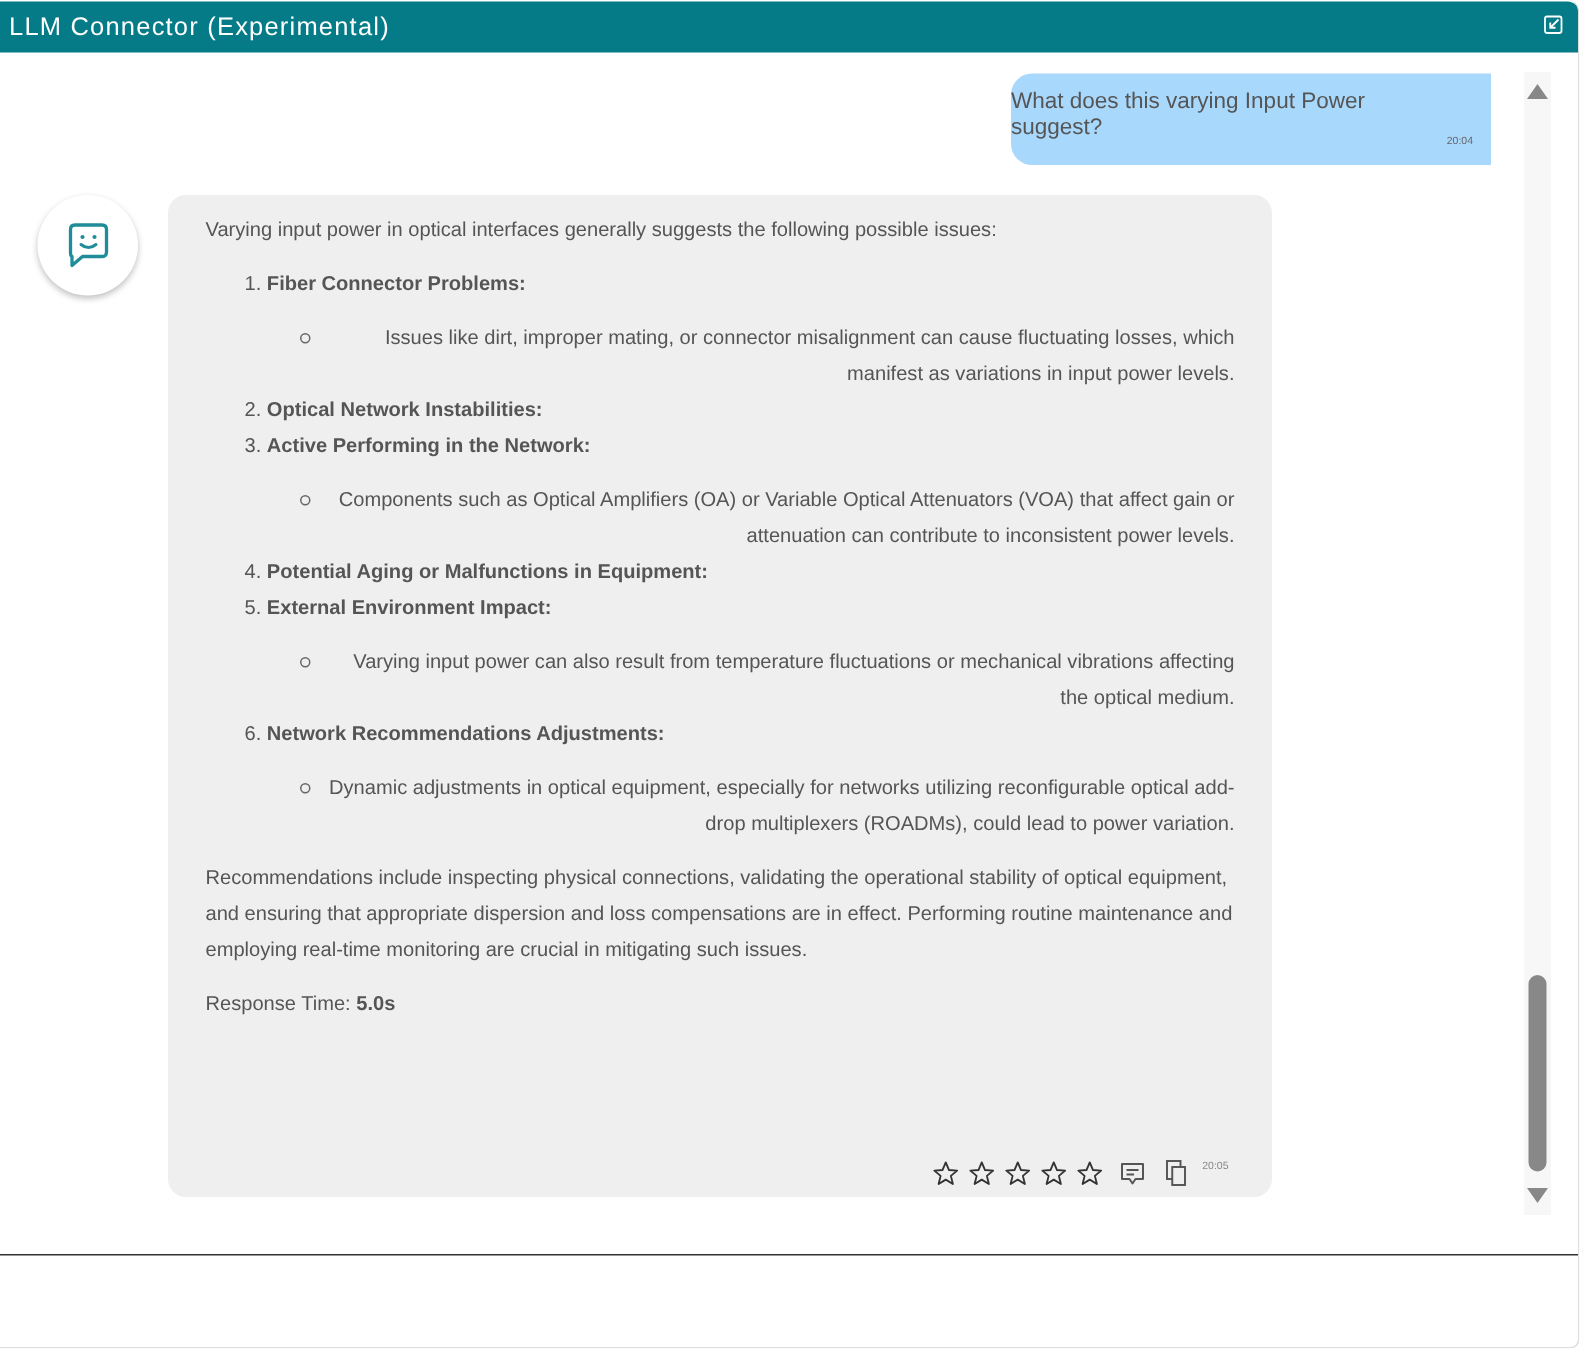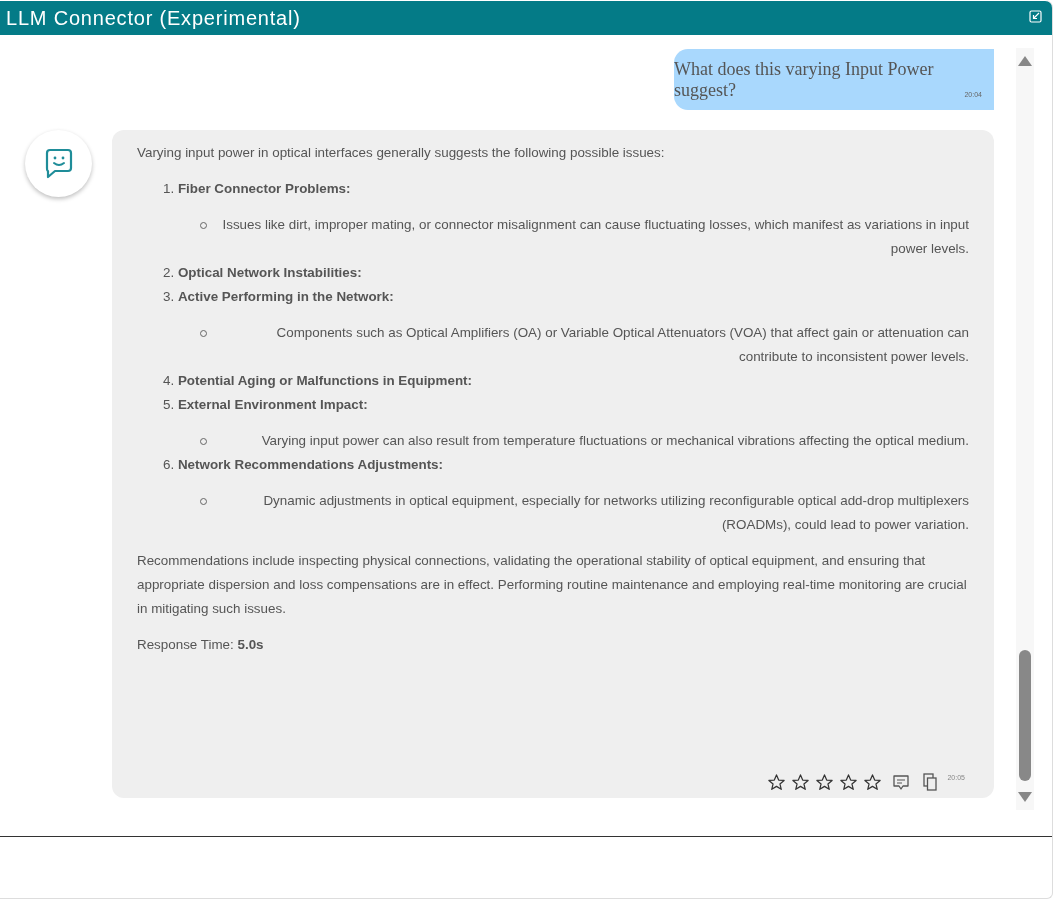--- a/index.html
+++ b/index.html
@@ -4,34 +4,34 @@
 <style>
   * { box-sizing: border-box; margin: 0; padding: 0; }
   html, body { width: 1055px; height: 900px; overflow: hidden; background: #ffffff; }
   body { font-family: "Liberation Sans", "DejaVu Sans", sans-serif; color: #555; position: relative; }
 
   .window { position: absolute; left: 0; top: 0; width: 1053px; height: 899px; background: #fff;
             border-right: 1px solid #ddd; border-bottom: 1px solid #ddd; border-radius: 0 8px 6px 0; overflow: hidden; }
 
   .header { position: absolute; left: 0; top: 1px; width: 1053px; height: 34px; background: #047b87;
             border-radius: 0 8px 0 0; display: flex; align-items: center; }
-  .header-title { color: #fff; font-size: 20px; letter-spacing: 0.8px; padding-left: 6px; font-weight: normal; }
+  .header-title { color: #fff; font-size: 17px; letter-spacing: 0.8px; padding-left: 6px; font-weight: normal; }
   .header-btn { position: absolute; right: 10px; top: 9px; width: 14px; height: 14px; cursor: pointer; }
 
   .chat-area { position: absolute; left: 0; top: 35px; width: 1013px; height: 800px; overflow: hidden; }
 
   .user-msg { position: absolute; left: 674px; top: 14px; width: 320px; height: 61px; background: #a9d8fd;
               border-radius: 14px 0 0 14px; }
-  .user-text { position: absolute; right: 25px; top: 10px; font-size: 18px; color: #555; font-family: Liberation Serif, serif; }
+  .user-text { position: absolute; right: 25px; top: 10px; font-size: 15px; color: #555; }
   .user-time { position: absolute; right: 12px; top: 42px; font-size: 7px; color: #666; }
 
   .avatar { position: absolute; left: 25px; top: 95px; width: 67px; height: 67px; border-radius: 50%;
             background: #fff; box-shadow: 0 2px 4px rgba(0,0,0,0.25); display: flex; align-items: center; justify-content: center; }
 
-  .bot-msg { position: absolute; left: 112px; top: 95px; width: 882px; height: 668px; background: #efefef;
+  .bot-msg { position: absolute; left: 112px; top: 95px; width: 736px; height: 668px; background: #efefef;
              border-radius: 12px; padding: 11px 25px 0 25px; font-size: 13.4px; line-height: 24px; color: #555; }
   .bot-msg p { margin: 0; }
   .bot-intro { margin-bottom: 12px !important; }
   .issue-list { list-style: none; padding-left: 26px; }
   .issue-item { position: relative; }
   .issue-num { display: inline; }
   .issue-title { font-weight: bold; color: #555; }
   .sub-list { list-style: none; padding-left: 54px; margin-top: 12px; text-align: right; }
   .sub-item { position: relative; padding-left: 26px; margin-left: -26px; }
   .sub-item::before { content: ""; position: absolute; left: 9px; top: 9px; width: 5px; height: 5px;

